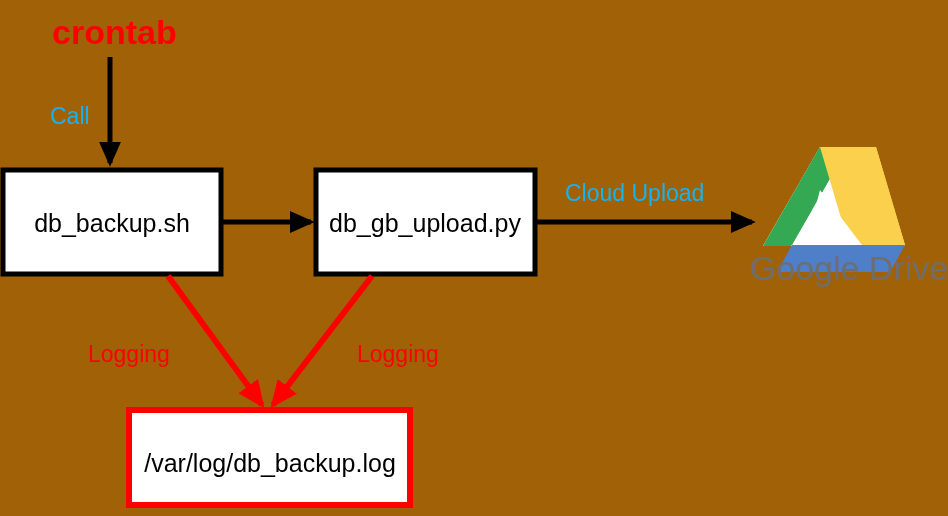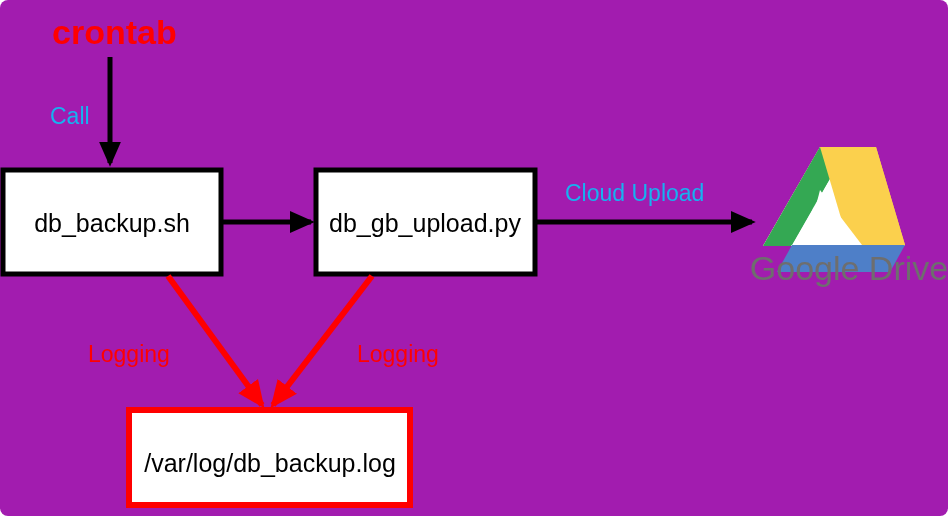--- a/index.html
+++ b/index.html
@@ -7,23 +7,22 @@
     padding: 0;
     background: #ffffff;
   }
   body {
     font-family: "Liberation Sans", sans-serif;
   }
   #canvas {
     position: relative;
     width: 948px;
     height: 516px;
-    background: #a21caf;
+    background: #a16207;
     overflow: hidden;
-    border-radius: 8px;
   }
   #diagram-svg {
     position: absolute;
     top: 0;
     left: 0;
     width: 948px;
     height: 516px;
   }
   .node-label {
     font-family: "Liberation Sans", sans-serif;

